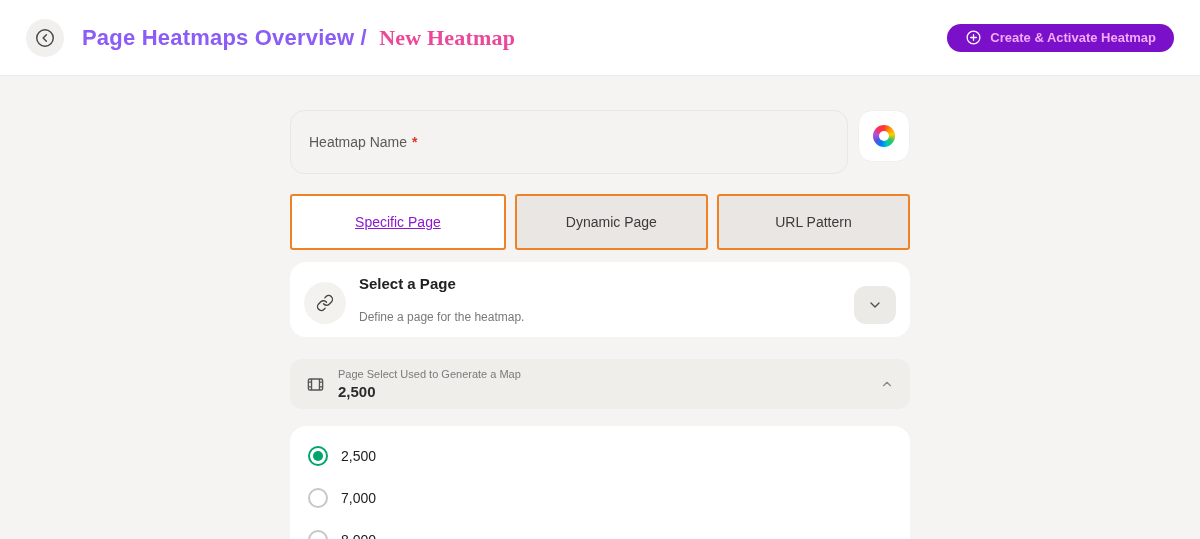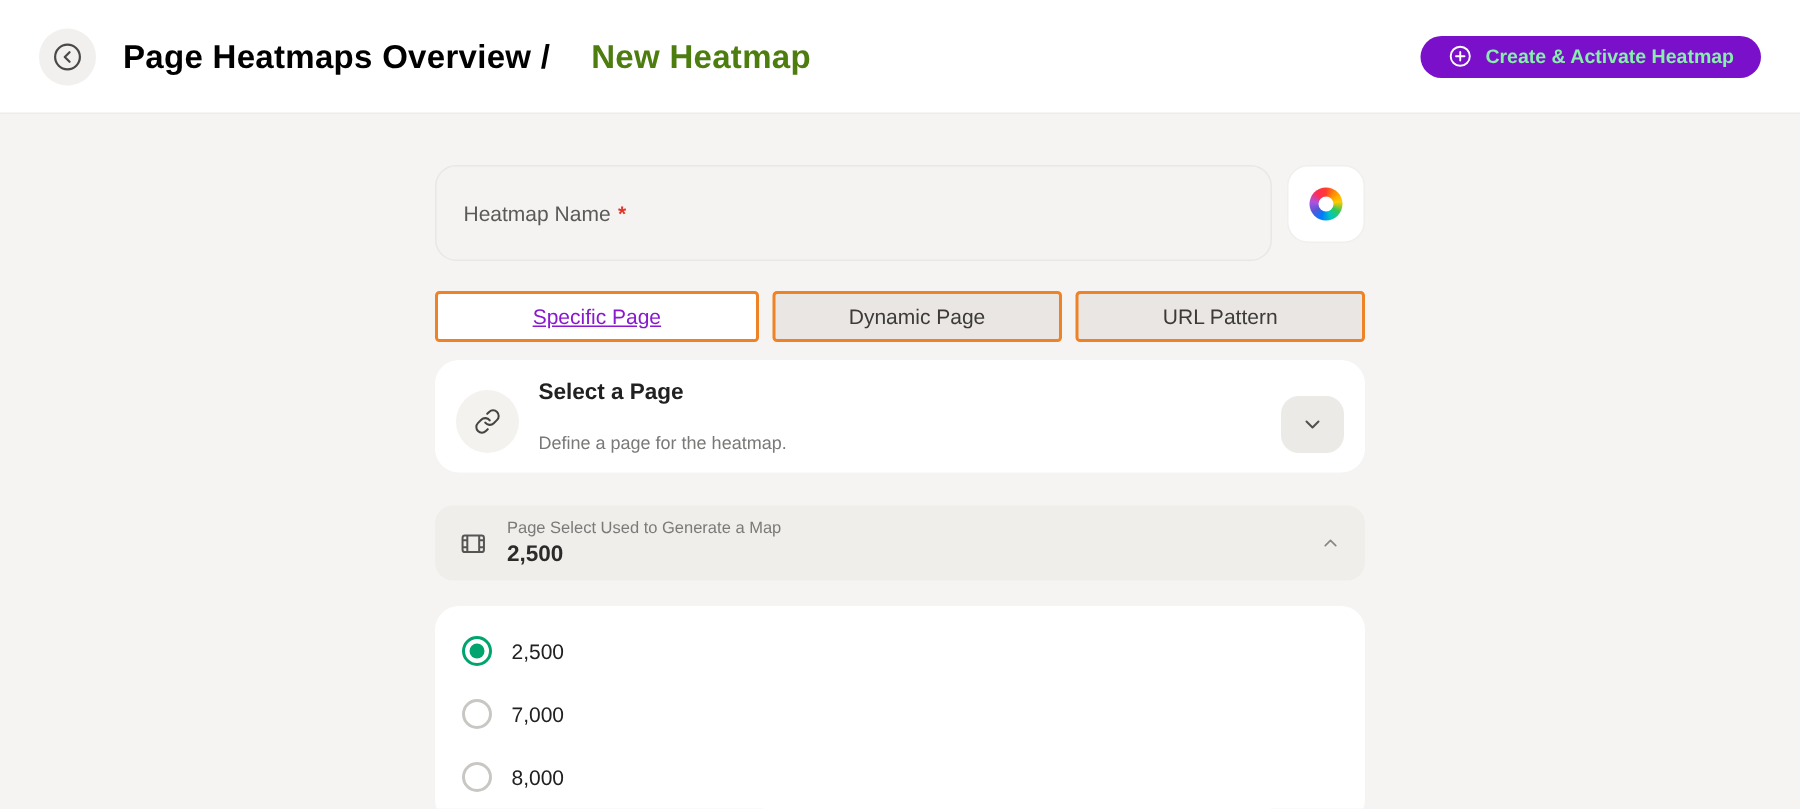--- a/index.html
+++ b/index.html
@@ -17,26 +17,26 @@
     padding:0 26px;
     border-bottom:1px solid #ececea;
   }
   .back-btn {
     width:38px; height:38px; border-radius:50%;
     background:#f2f0ee; border:none; cursor:pointer;
     display:flex; align-items:center; justify-content:center;
     margin-right:18px; flex:0 0 auto;
   }
   .page-title { font-size:22px; font-weight:bold; letter-spacing:0.2px; }
-  .crumb-parent { color:#000000; }
-  .crumb-current { color:#4d7c0f; margin-left:21px; }
+  .crumb-parent { color:#8b5cf6; }
+  .crumb-current { color:#ec4899; margin-left:6px;font-family:Liberation Serif, serif; }
   .create-btn {
     margin-left:auto;
     display:flex; align-items:center; gap:8px;
-    background:#7a10c9; color:#86efac;
+    background:#7a10c9; color:#f0abfc;
     border:none; cursor:pointer;
     height:28px; padding:0 18px;
     border-radius:20px;
     font-family:"Liberation Sans", sans-serif;
     font-size:13px; font-weight:bold;
   }
 
   
   .col { width:620px; margin:34px auto 0; }
 
@@ -57,21 +57,21 @@
   .wheel {
     width:22px; height:22px; border-radius:50%; position:relative;
     background:conic-gradient(#ff3b30,#ff9500,#ffcc00,#34c759,#00c7be,#007aff,#5856d6,#af52de,#ff2d55,#ff3b30);
   }
   .wheel::after {
     content:""; position:absolute; inset:6px; border-radius:50%; background:#ffffff;
   }
 
   .tabs { display:flex; gap:9px; margin-bottom:12px; }
   .tab {
-    flex:1; height:34px;
+    flex:1; height:56px;
     border:2px solid #ee8227; border-radius:3px;
     background:#e9e6e3; color:#3c3b3a;
     display:flex; align-items:center; justify-content:center;
     font-size:14px; cursor:pointer;
   }
   .tab.first { flex:1.12; }
   .tab.active { background:#ffffff; color:#8a18cf; }
   .tab.active span { text-decoration:underline; }
 
   .select-card {

